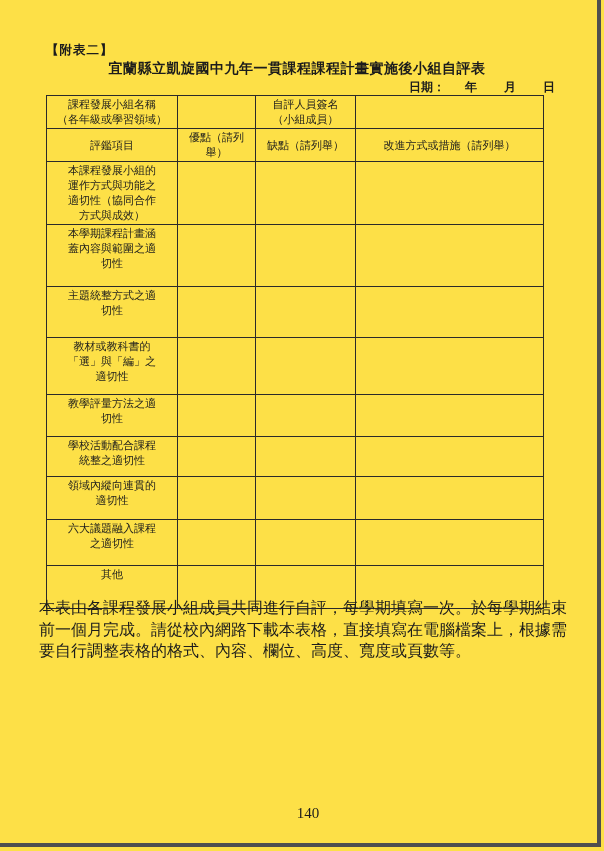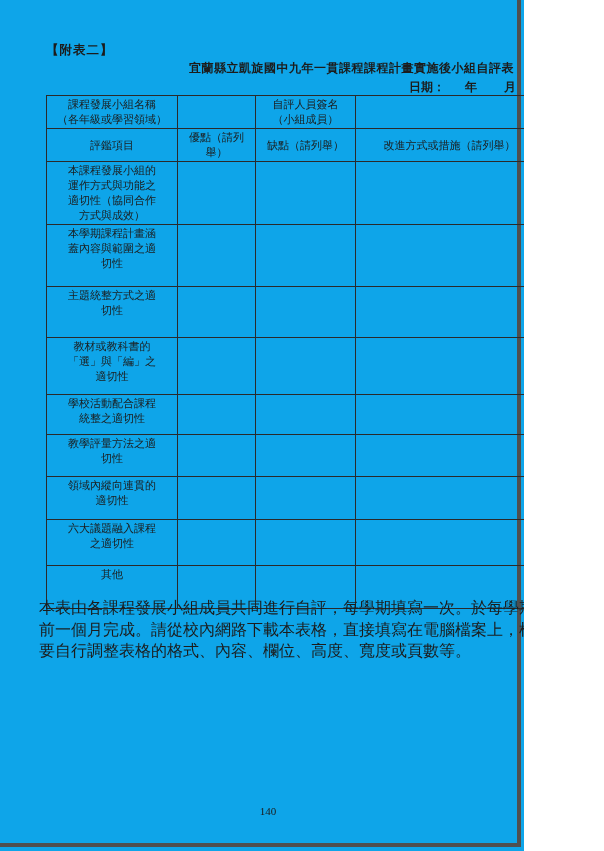--- a/index.html
+++ b/index.html
@@ -4,34 +4,34 @@
 <style>
   html,body { margin:0; padding:0; }
   body {
     width:604px; height:851px;
     background:#ffffff;
     font-family:"Liberation Serif","DejaVu Serif",serif;
     color:#1c1c1c;
     -webkit-font-smoothing:antialiased;
   }
   .page {
-    position:relative; width:524px; height:851px;
-    background:#0ea5e9; overflow:hidden;
+    position:relative; width:604px; height:851px;
+    background:#fde047; overflow:hidden;
   }
   
   .edge-right  { position:absolute; top:0; right:3px; width:4px; height:845px; background:#4f4f4f; }
   .edge-bottom { position:absolute; bottom:4px; left:0; right:3px; height:4px; background:#4f4f4f; }
 
   .appendix {
     position:absolute; left:46px; top:42px;
     font-size:12.5px; font-weight:bold; letter-spacing:1px;
   }
   .doc-title {
     position:absolute; left:0; right:10px; top:60px;
-    text-align:right; font-size:12px; font-weight:bold; letter-spacing:0.5px;
+    text-align:center; font-size:14px; font-weight:bold; letter-spacing:0.5px;
   }
   .date-line {
     position:absolute; left:409px; top:79px;
     font-size:12px; font-weight:bold; white-space:nowrap;text-align:right;
   }
   .date-line .dy { margin-left:20px; }
   .date-line .dm { margin-left:27px; }
   .date-line .dd { margin-left:27px; }
 
   table.eval {
@@ -50,21 +50,21 @@
     text-align:center; vertical-align:middle; padding:1px 2px;
   }
 
   .footer-note {
     position:absolute; left:39px; top:597px; width:528px;
     font-size:16px; line-height:21.5px;
     text-align:justify; text-justify:inter-ideograph;
   }
   .page-number {
     position:absolute; left:0; right:0; top:805px;
-    text-align:center; font-size:11px;
+    text-align:center; font-size:15px;
     font-family:"Liberation Serif","DejaVu Serif",serif;
     padding-left:12px;
   }
 </style>
 </head>
 <body>
 
 <div class="page">
 
   <div class="edge-right"></div>
@@ -120,28 +120,28 @@
         <td></td>
         <td></td>
         <td></td>
       </tr>
       <tr style="height:57px">
         <td>教材或教科書的「選」與「編」之適切性</td>
         <td></td>
         <td></td>
         <td></td>
       </tr>
-      <tr style="height:40px">
-        <td>學校活動配合課程統整之適切性</td>
+      <tr style="height:42px">
+        <td>教學評量方法之適切性</td>
         <td></td>
         <td></td>
         <td></td>
       </tr>
-      <tr style="height:42px">
-        <td>教學評量方法之適切性</td>
+      <tr style="height:40px">
+        <td>學校活動配合課程統整之適切性</td>
         <td></td>
         <td></td>
         <td></td>
       </tr>
       <tr style="height:43px">
         <td>領域內縱向連貫的適切性</td>
         <td></td>
         <td></td>
         <td></td>
       </tr>

